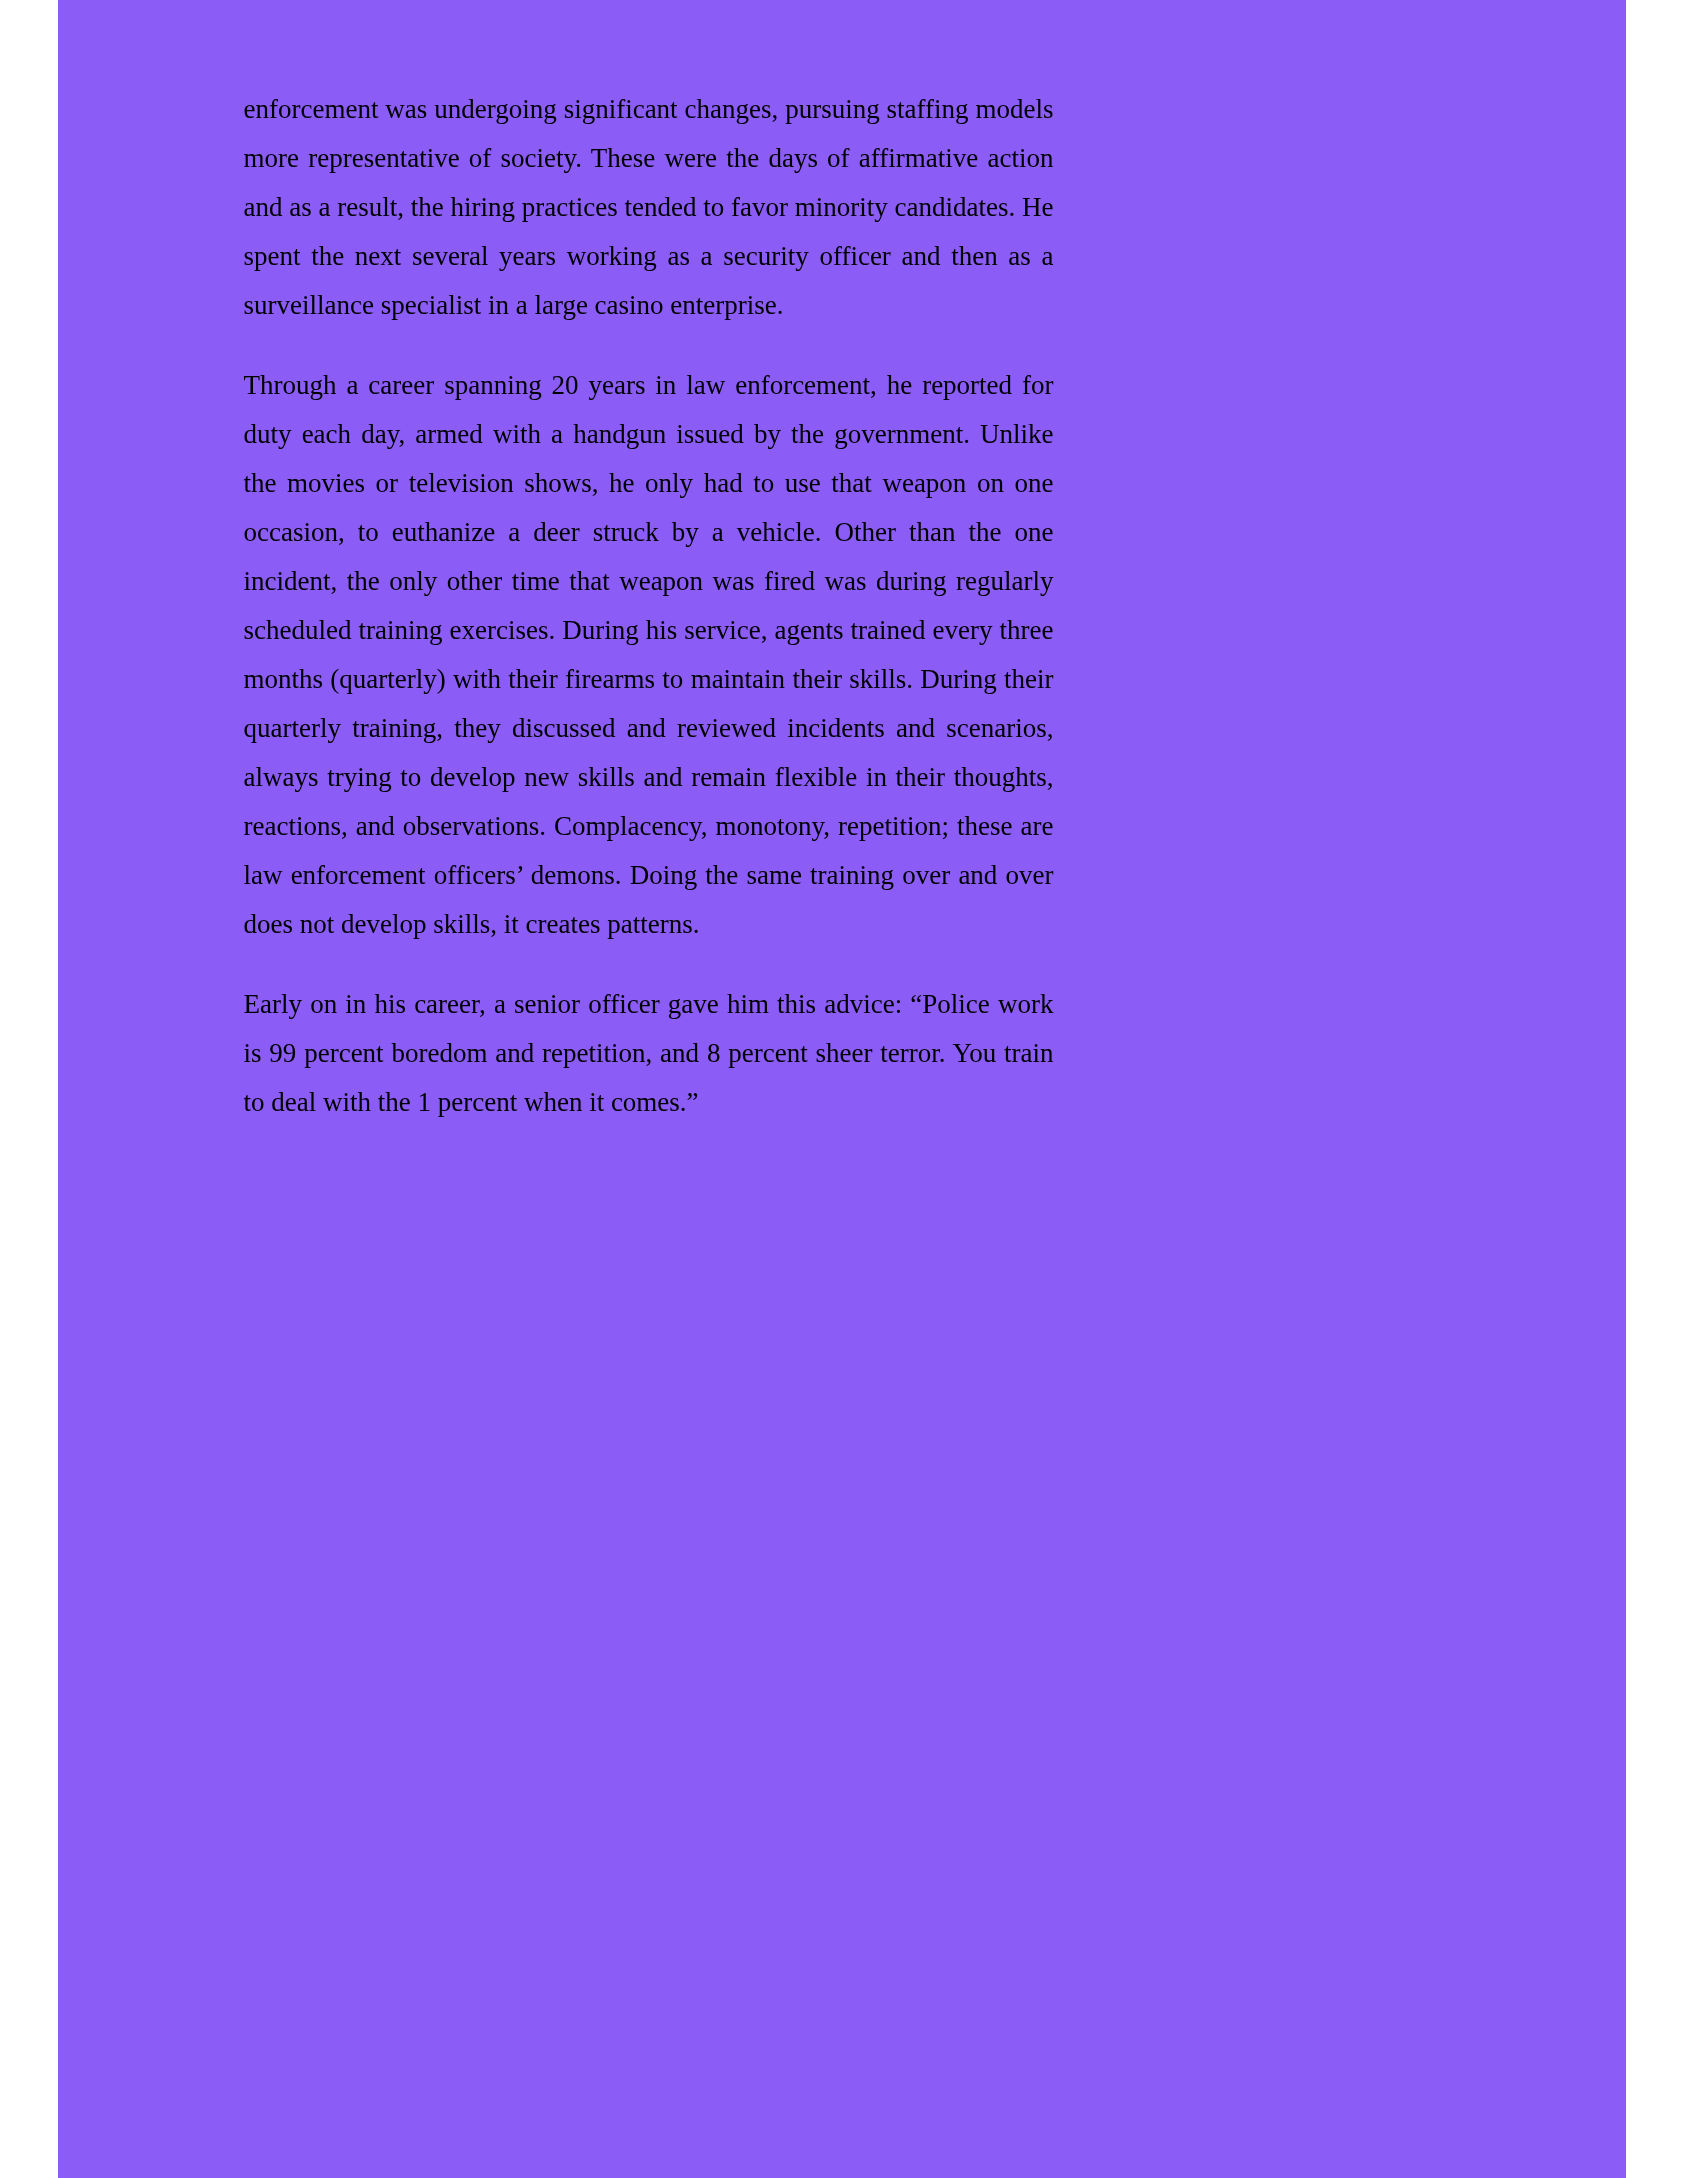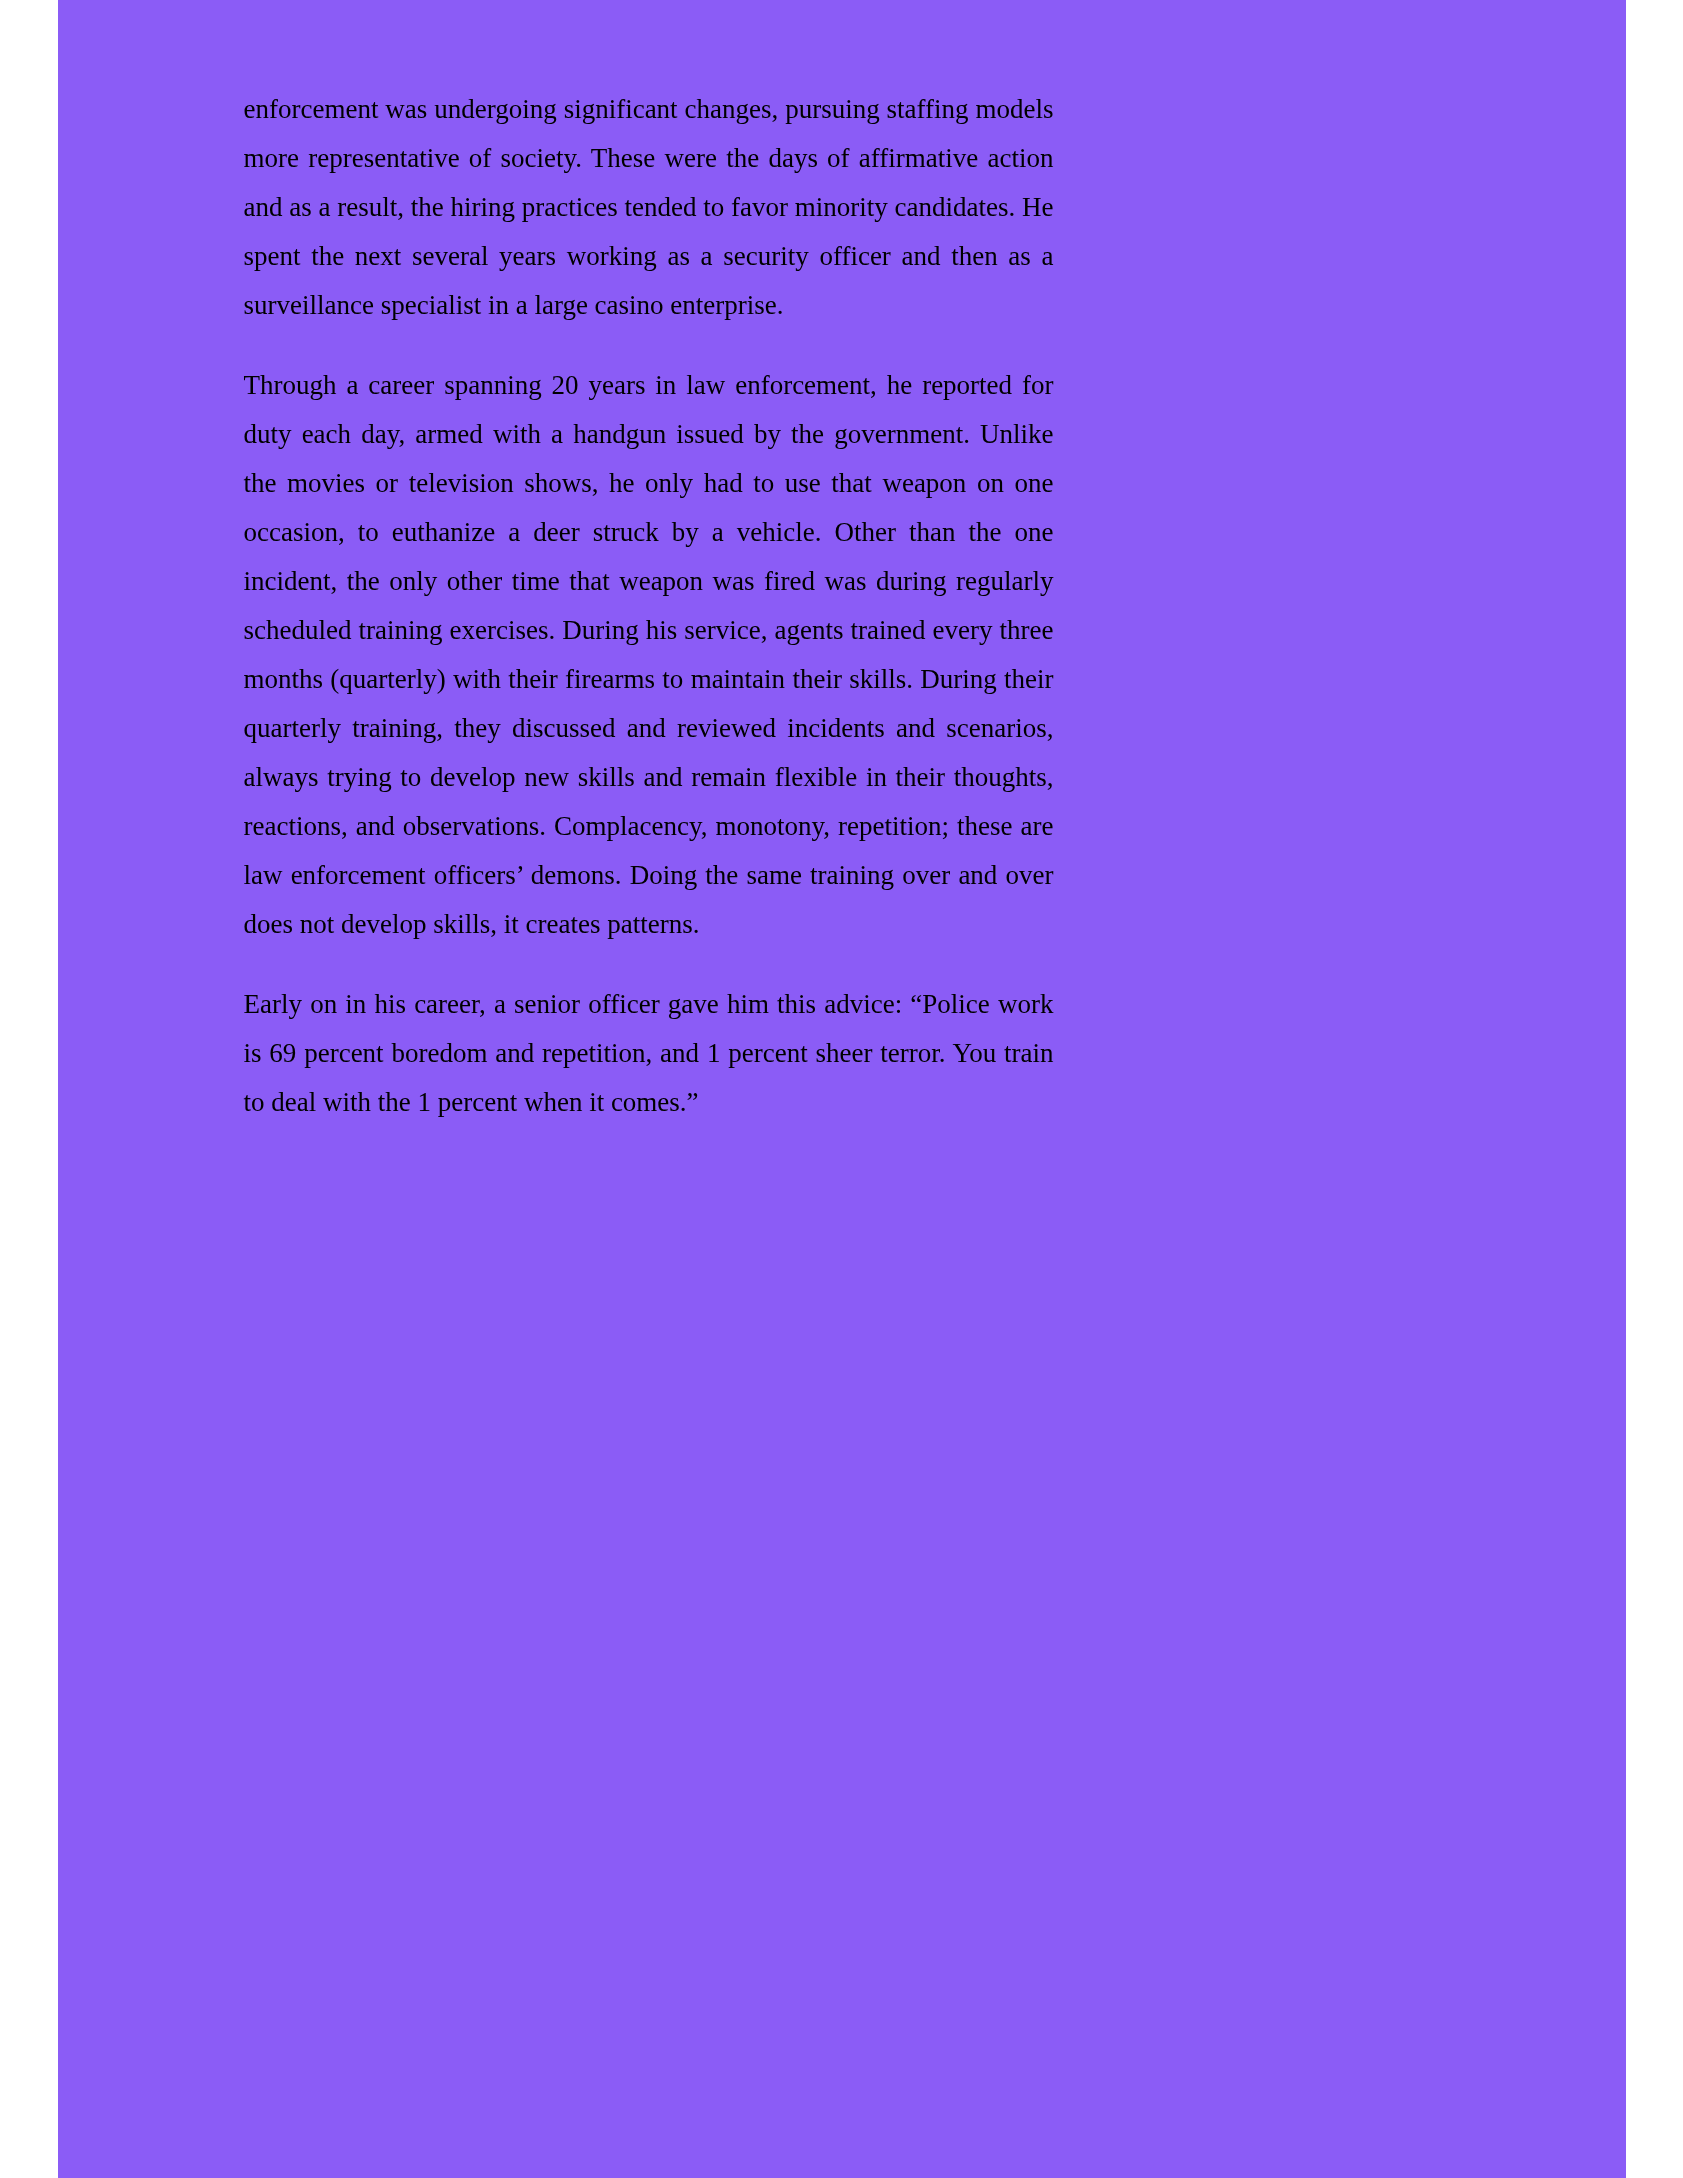--- a/index.html
+++ b/index.html
@@ -37,16 +37,16 @@
     margin-bottom: 0;
   }
 </style>
 </head>
 <body>
 
 <div class="page">
   <div class="text-column">
     <p class="paragraph">enforcement was undergoing significant changes, pursuing staffing models more representative of society. These were the days of affirmative action and as a result, the hiring practices tended to favor minority candidates. He spent the next several years working as a security officer and then as a surveillance specialist in a large casino enterprise.</p>
     <p class="paragraph">Through a career spanning 20 years in law enforcement, he reported for duty each day, armed with a handgun issued by the government. Unlike the movies or television shows, he only had to use that weapon on one occasion, to euthanize a deer struck by a vehicle. Other than the one incident, the only other time that weapon was fired was during regularly scheduled training exercises. During his service, agents trained every three months (quarterly) with their firearms to maintain their skills. During their quarterly training, they discussed and reviewed incidents and scenarios, always trying to develop new skills and remain flexible in their thoughts, reactions, and observations. Complacency, monotony, repetition; these are law enforcement officers’ demons. Doing the same training over and over does not develop skills, it creates patterns.</p>
-    <p class="paragraph">Early on in his career, a senior officer gave him this advice: “Police work is 69 percent boredom and repetition, and 1 percent sheer terror. You train to deal with the 1 percent when it comes.”</p>
+    <p class="paragraph">Early on in his career, a senior officer gave him this advice: “Police work is 99 percent boredom and repetition, and 8 percent sheer terror. You train to deal with the 1 percent when it comes.”</p>
   </div>
 </div>
 
 
 </body></html>

